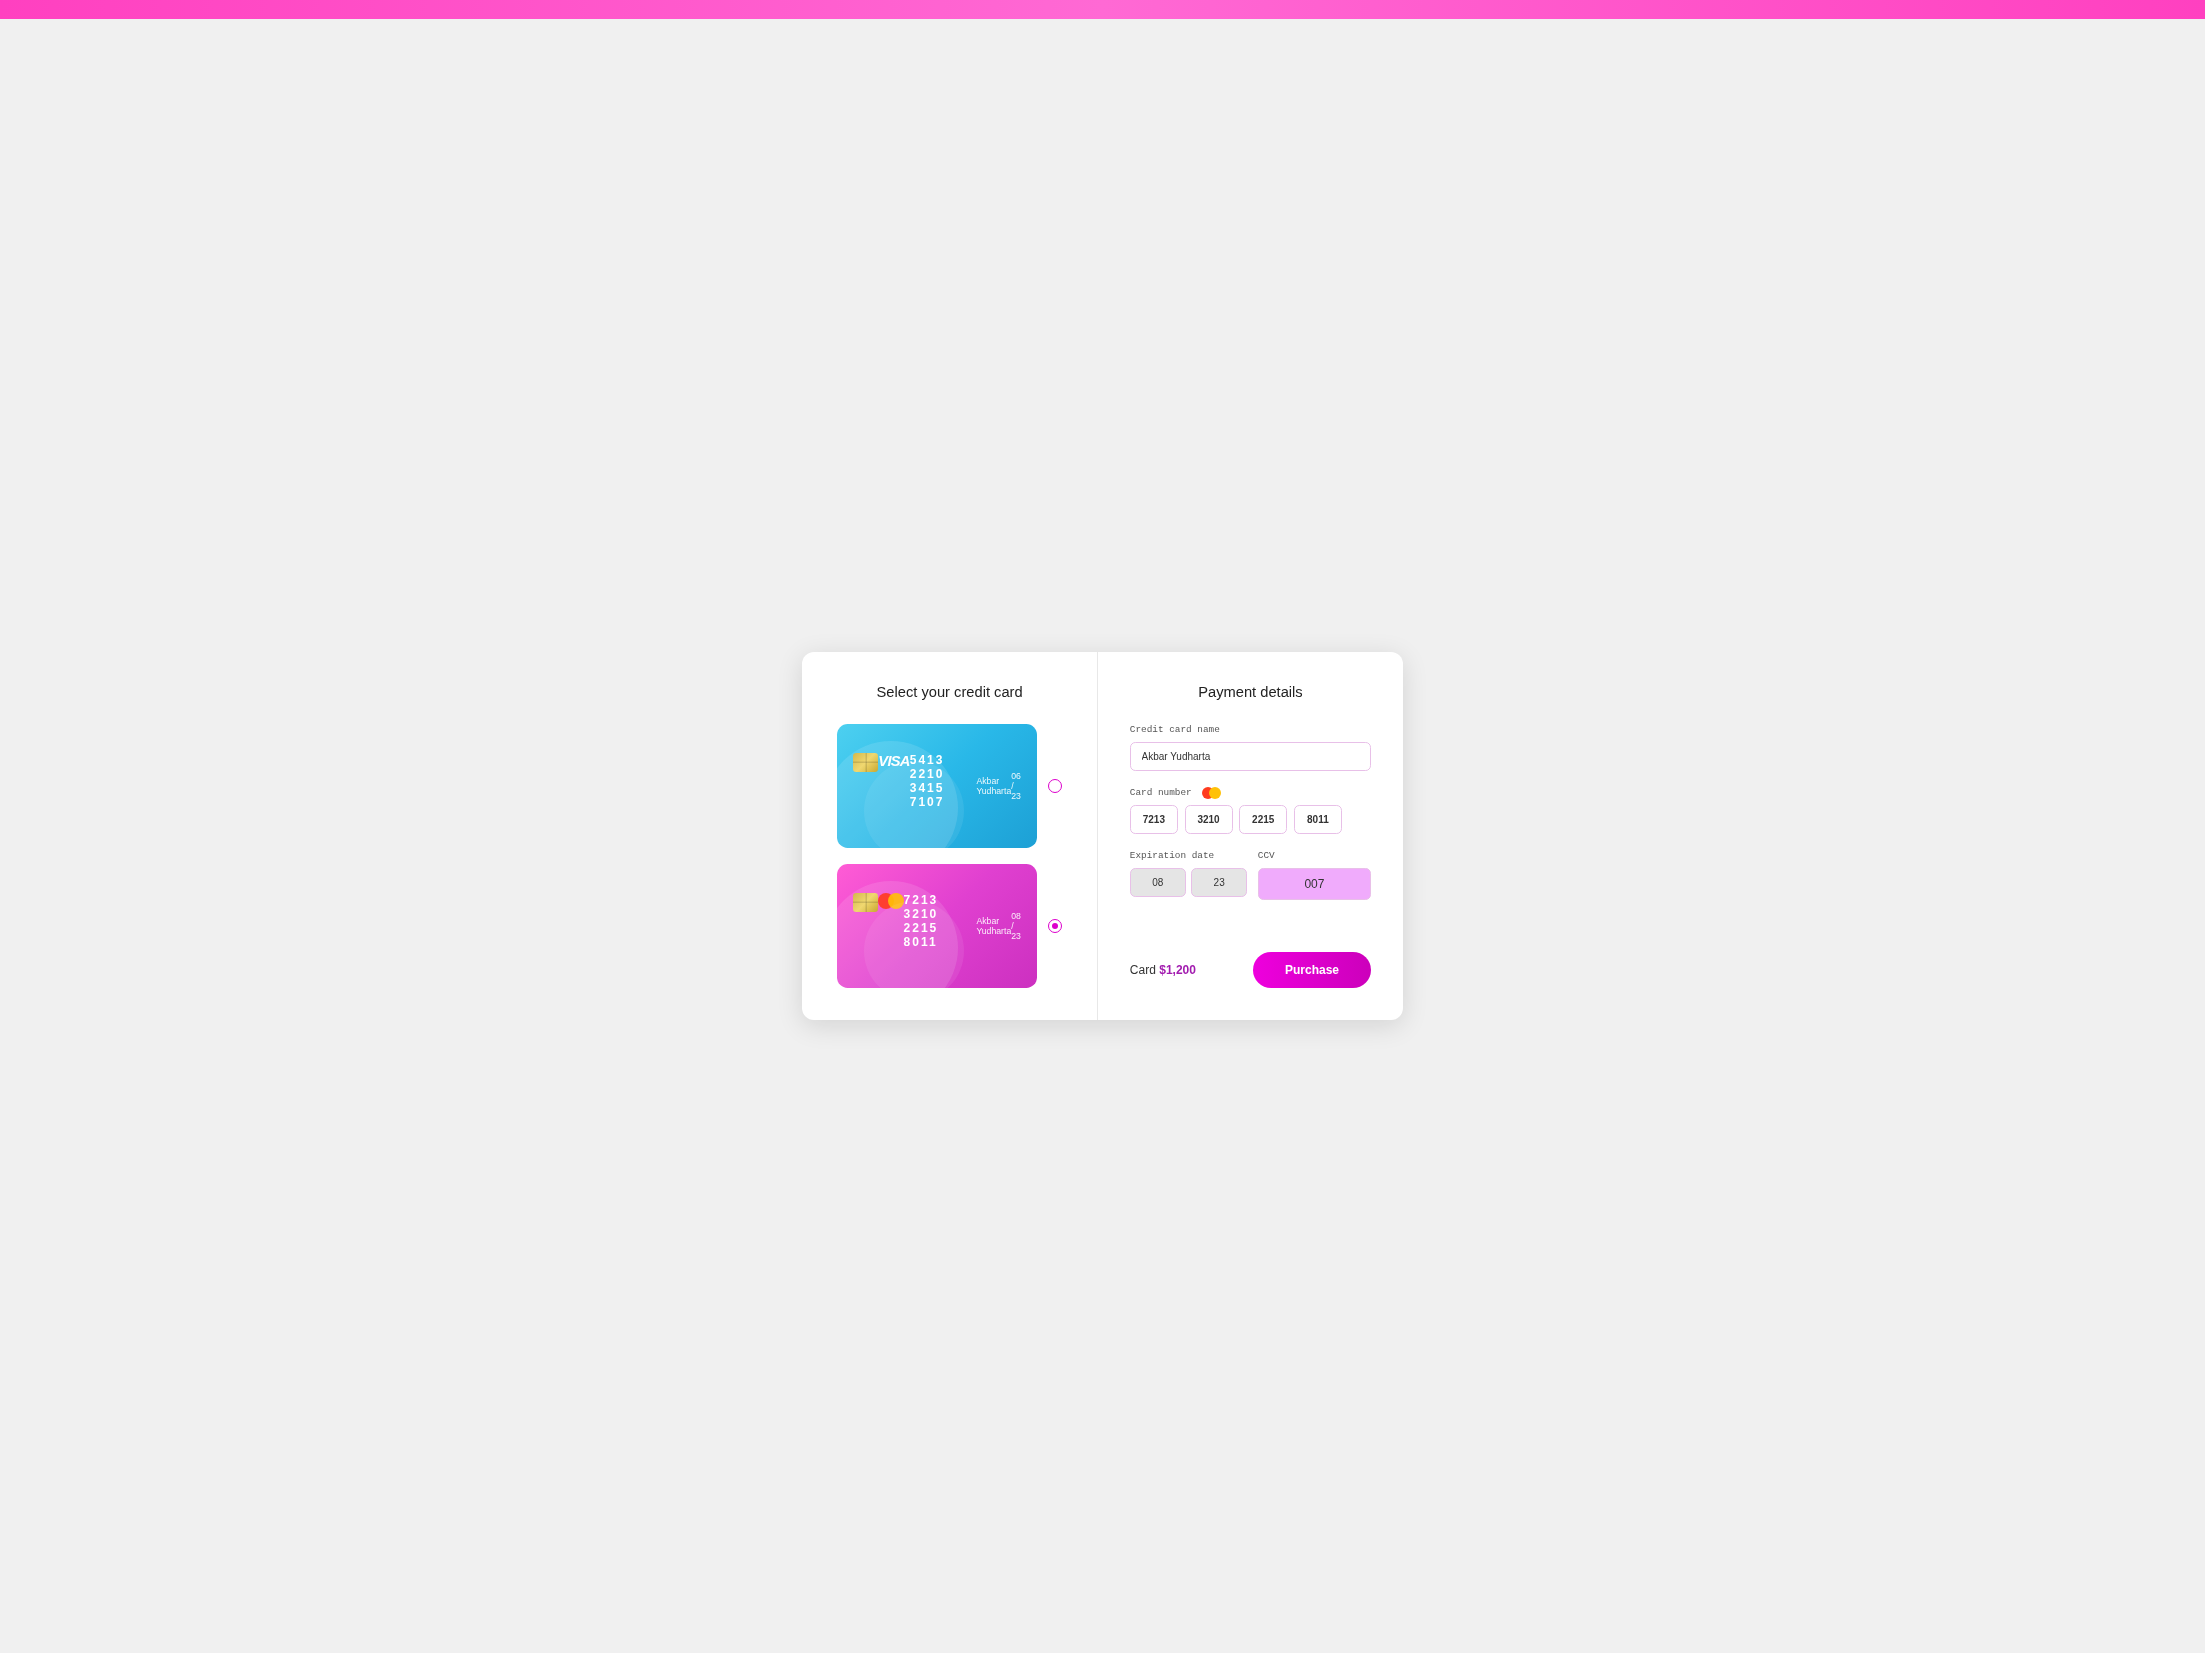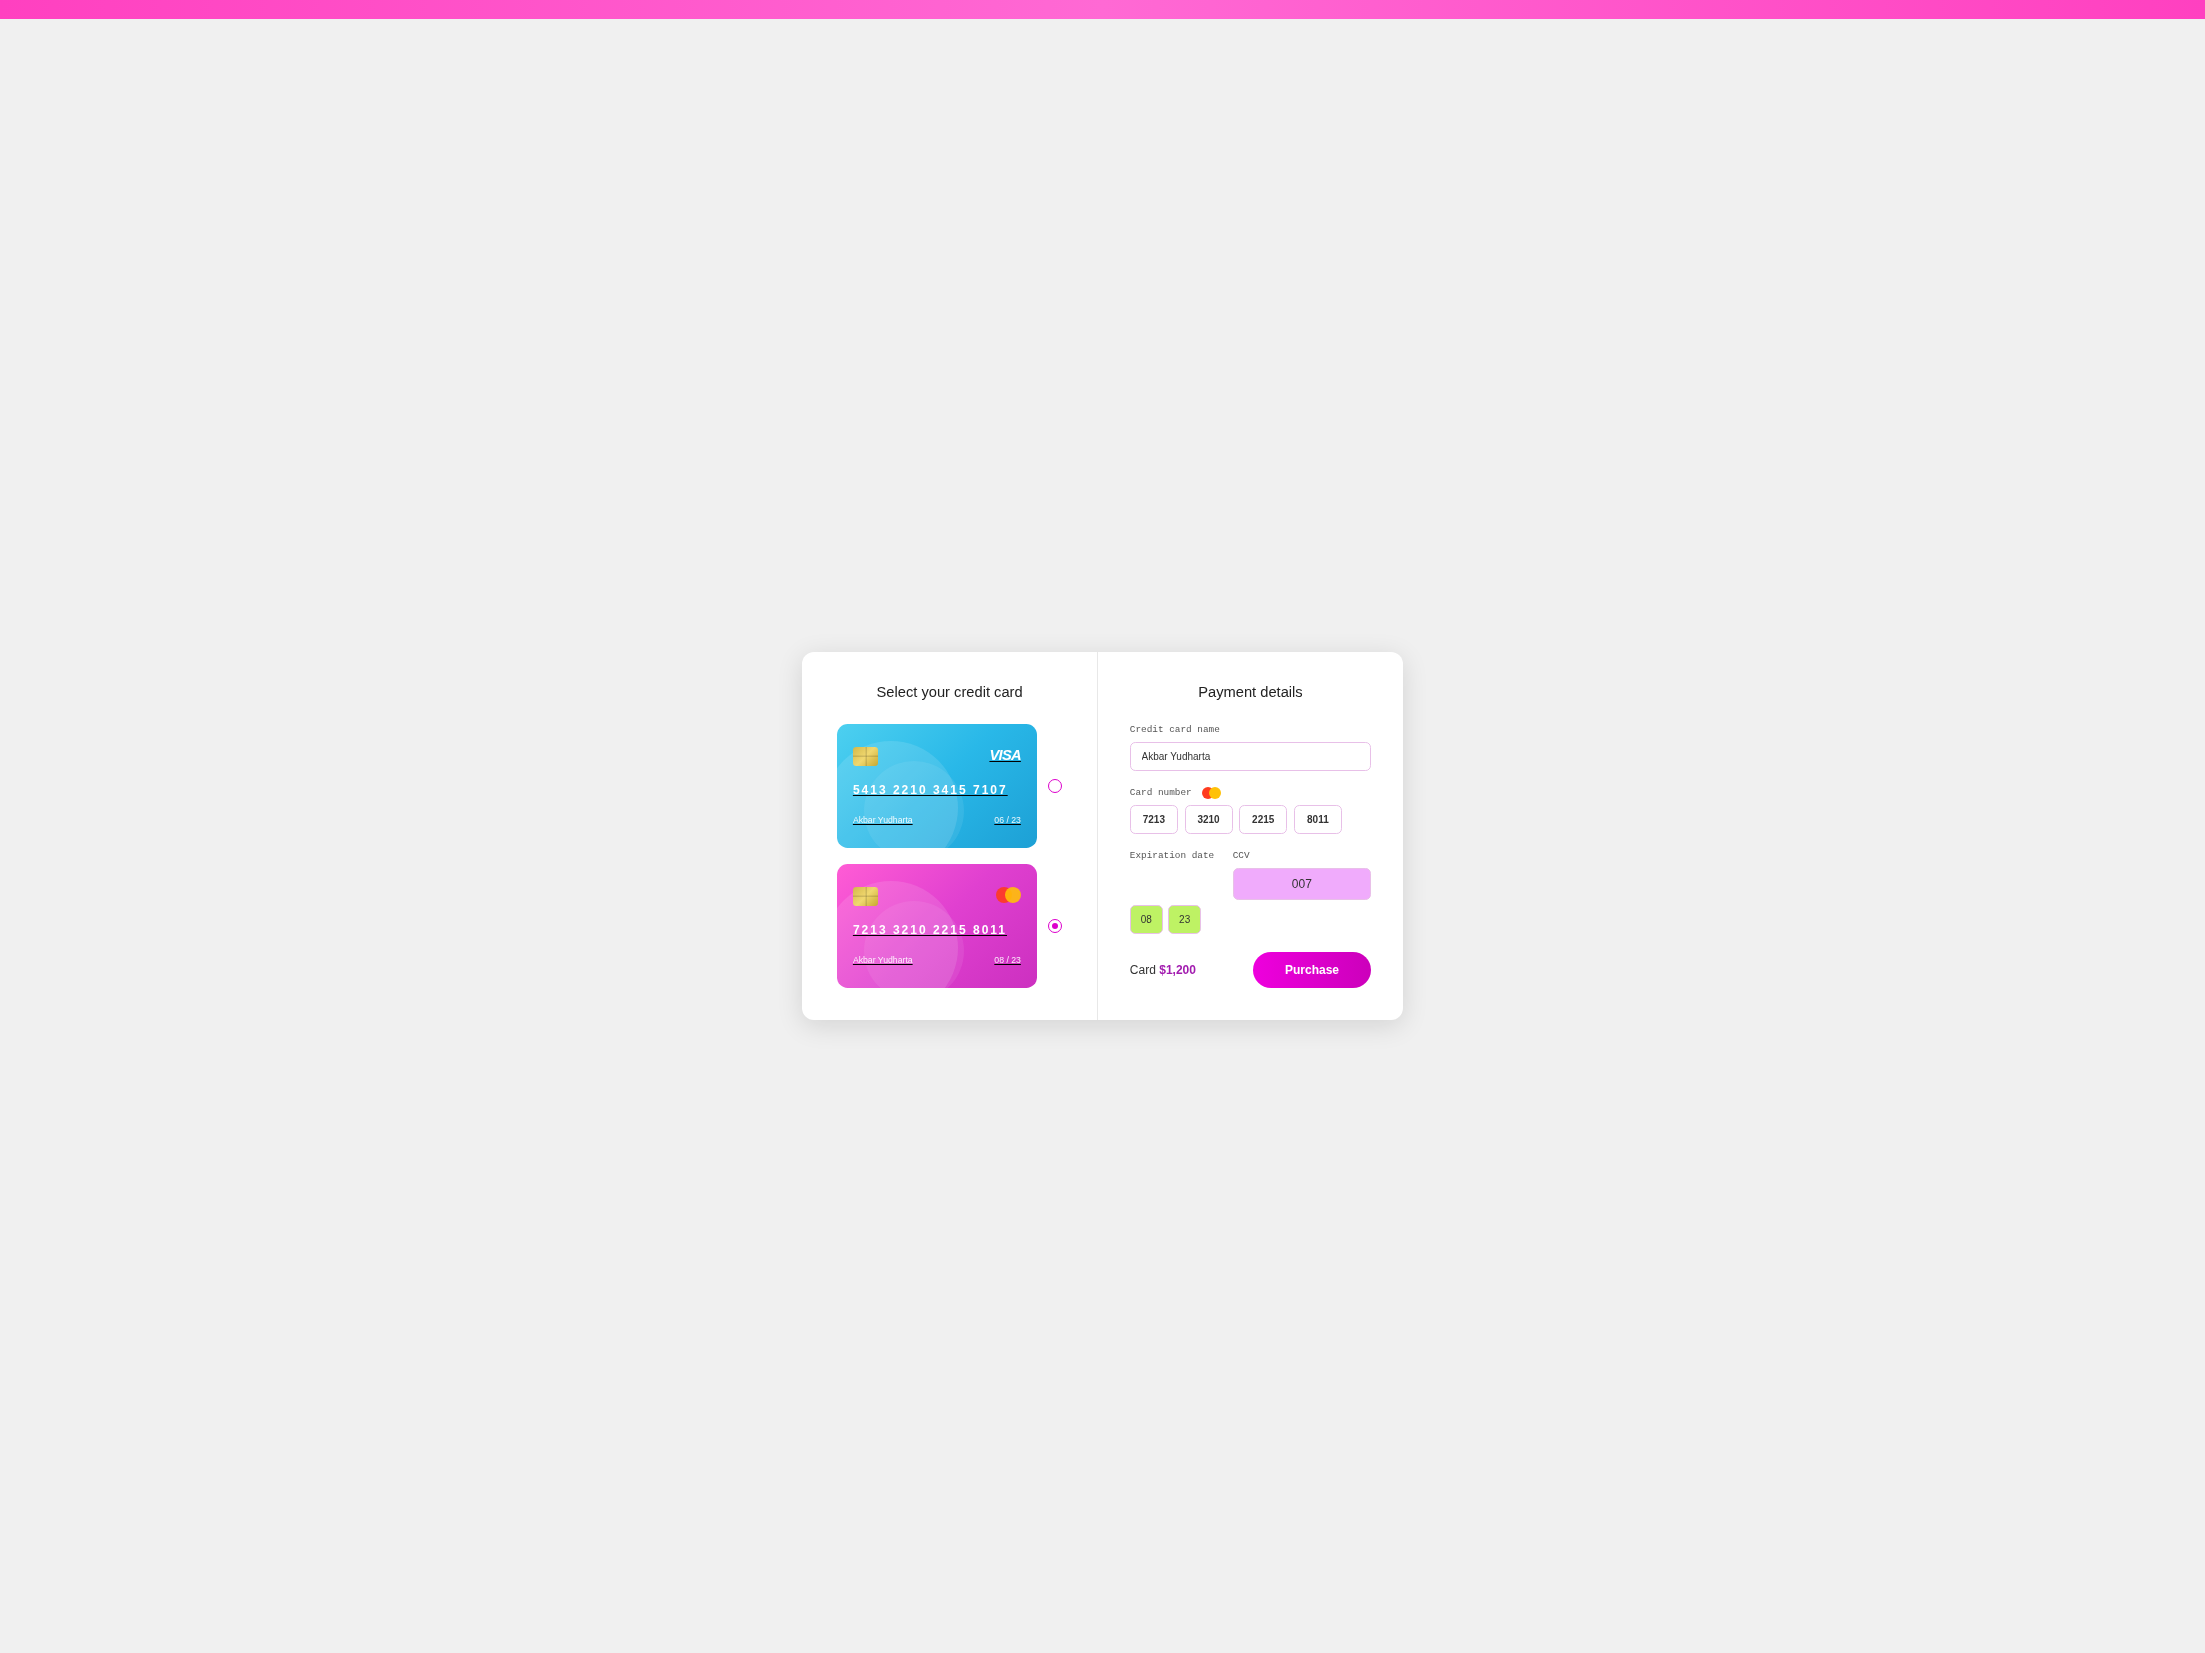--- a/index.html
+++ b/index.html
@@ -66,28 +66,27 @@
       display: flex;
       align-items: center;
       gap: 10.7px;
     }
 
     
     .credit-card {
       width: 200px;
       height: 124px;
       border-radius: 10.7px;
-      padding: 23px 16px;
-      display: flex;
-      flex-direction: column;
+      padding: 29px 16px;
+      display: flex;
+      flex-direction: row;
       justify-content: space-between;
       position: relative;
       overflow: hidden;
       cursor: pointer;
-      text-decoration: underline;
     }
 
     .credit-card.visa-card {
       background: linear-gradient(135deg, #4dd0f0 0%, #29b8e8 50%, #1da0d5 100%);
     }
 
     .credit-card.mastercard-card {
       background: linear-gradient(135deg, #ff5cd5 0%, #e040d0 50%, #cc30c0 100%);
     }
 
@@ -314,30 +313,29 @@
     .ccv-group {
       flex: 1.5;
     }
 
     .expiry-inputs {
       display: flex;
       gap: 5.3px;
     }
 
     .expiry-input {
-      width: 33px;
+      width: 56px;
       border: 1px solid #e8c0e8;
       border-radius: 5.3px;
       padding: 8px 6.7px;
       font-size: 10px;
       text-align: center;
       color: #333;
       outline: none;
-      background: #bef264;
-      margin-top: 37px;
+      background: #e5e5e5;
     }
 
     .ccv-input {
       width: 100%;
       border: 1px solid #e8c0e8;
       border-radius: 5.3px;
       padding: 8px 10.7px;
       font-size: 12px;
       text-align: center;
       color: #333;

